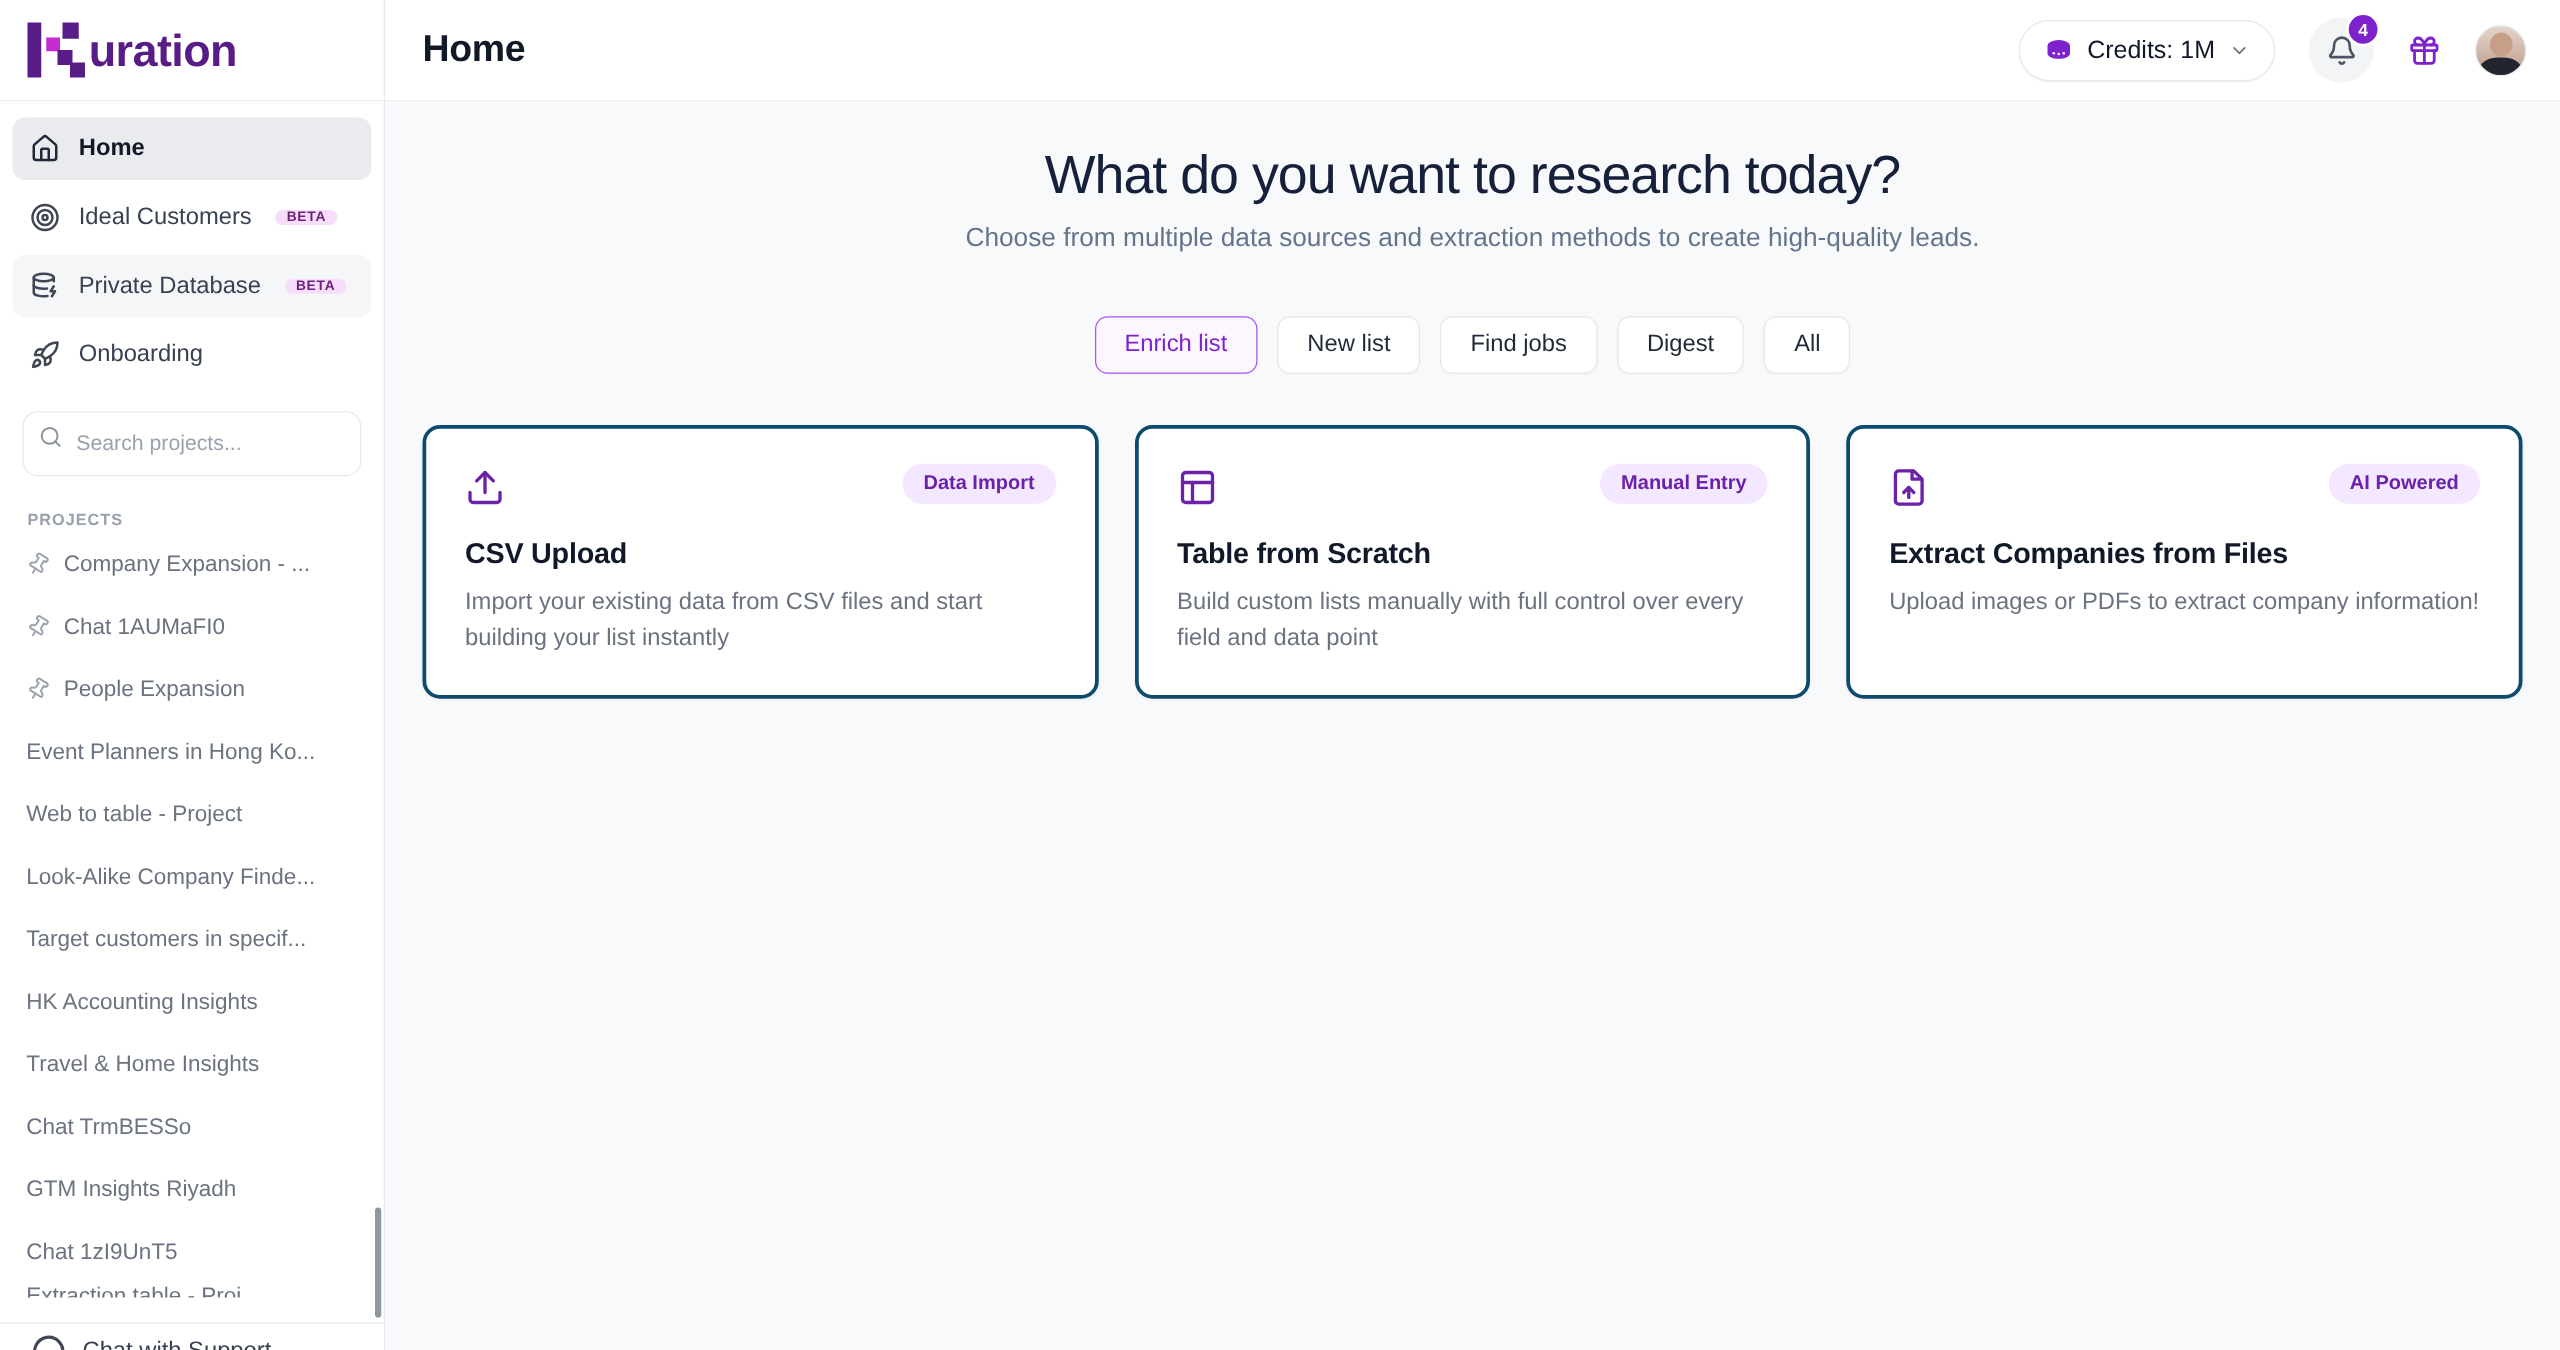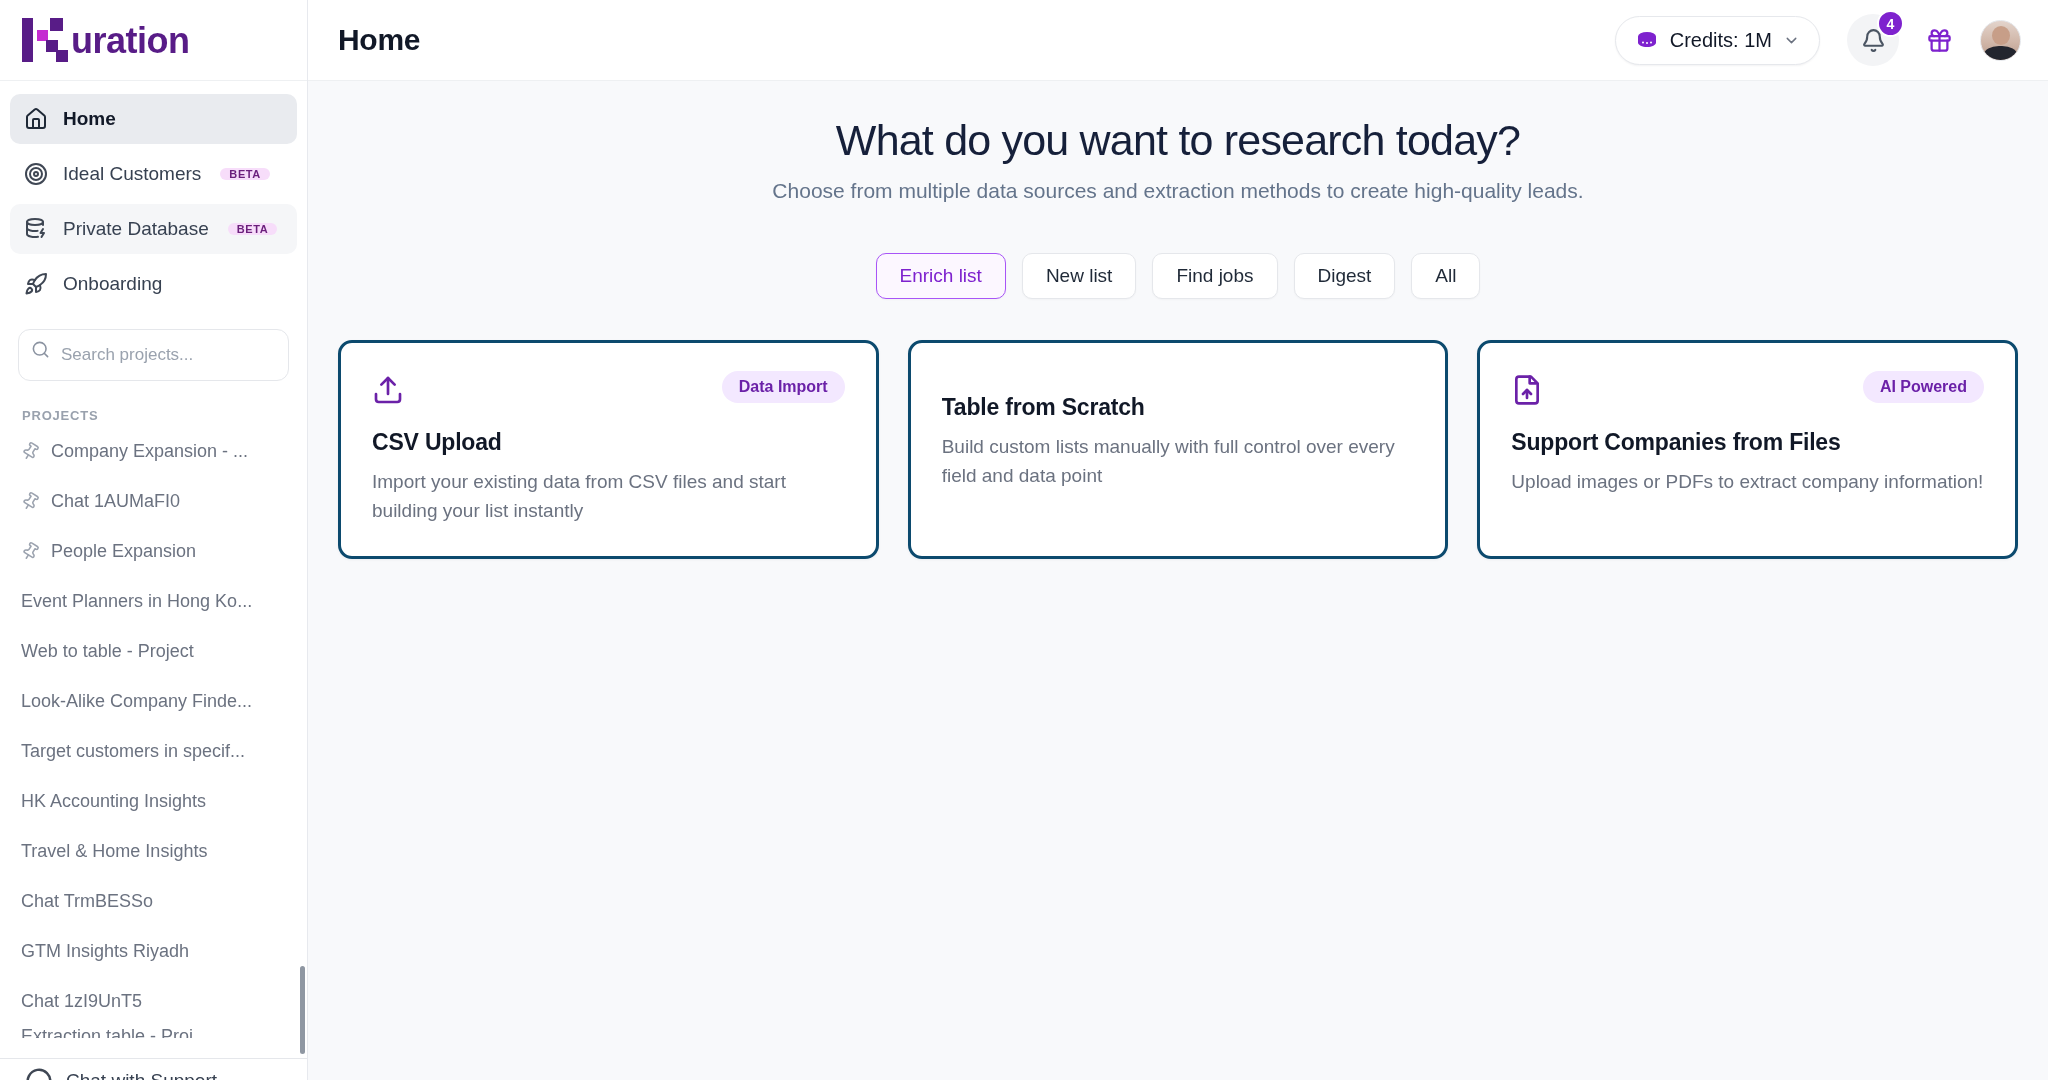--- a/index.html
+++ b/index.html
@@ -288,32 +288,40 @@
               <path d="m17 8-5-5-5 5"></path>
               <path d="M12 3v12"></path>
             </svg>
           <span class="card-badge">Data Import</span>
         </div>
         <div class="card-title">CSV Upload</div>
         <div class="card-desc">Import your existing data from CSV files and start building your list instantly</div>
       </div>
 
       <div class="card">
+        <div class="card-top">
+          <svg class="ic" viewBox="0 0 24 24">
+              <rect x="3" y="3" width="18" height="18" rx="2"></rect>
+              <path d="M3 9h18"></path>
+              <path d="M9 9v12"></path>
+            </svg>
+          <span class="card-badge">Manual Entry</span>
+        </div>
         <div class="card-title">Table from Scratch</div>
         <div class="card-desc">Build custom lists manually with full control over every field and data point</div>
       </div>
 
       <div class="card">
         <div class="card-top">
           <svg class="ic" viewBox="0 0 24 24">
               <path d="M15 2H6a2 2 0 0 0-2 2v16a2 2 0 0 0 2 2h12a2 2 0 0 0 2-2V7Z"></path>
               <path d="M14 2v5h5"></path>
               <path d="M12 18v-6"></path>
               <path d="m9 15 3-3 3 3"></path>
             </svg>
           <span class="card-badge">AI Powered</span>
         </div>
-        <div class="card-title">Support Companies from Files</div>
+        <div class="card-title">Extract Companies from Files</div>
         <div class="card-desc">Upload images or PDFs to extract company information!</div>
       </div>
     </div>
   </main>
 </div>
 
 </body></html>

